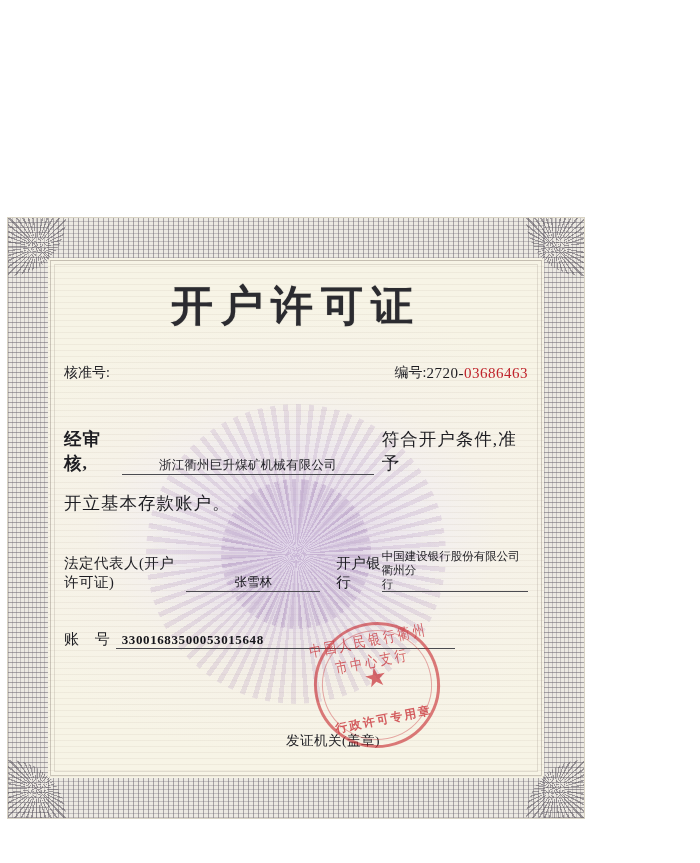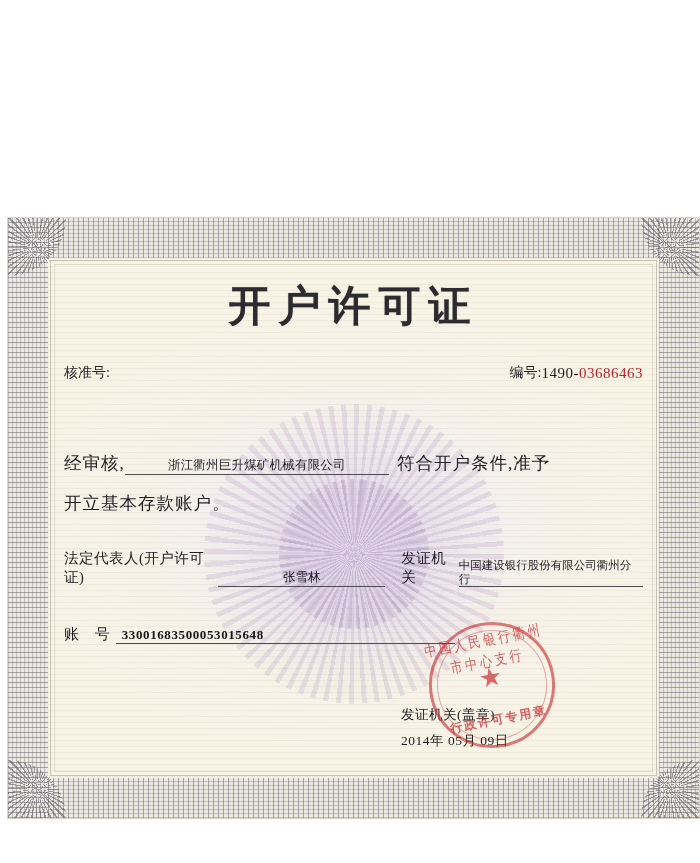--- a/index.html
+++ b/index.html
@@ -19,21 +19,21 @@
     width: 700px;
     height: 863px;
     background: #ffffff;
   }
 
   
   .certificate {
     position: absolute;
     left: 8px;
     top: 218px;
-    width: 691px;
+    width: 576px;
     height: 600px;
     background:
       radial-gradient(ellipse 330px 230px at 50% 52%, #efe7f3 0%, #f3eff0 38%, #f6f2e8 62%, #f7f4e6 100%);
     box-shadow: 0 0 0 1px #d8d3c4;
     overflow: hidden;
   }
 
   
   .certificate::before {
     content: "";
@@ -216,21 +216,21 @@
     font-size: 15px;
     letter-spacing: 0.5px;
   }
 
   .row-review {
     margin-top: 36px;
     display: flex;
     align-items: flex-end;
     font-size: 17px;
   }
-  .row-review .big { font-size: 17.5px; letter-spacing: 1px; }
+  .row-review .big { font-size: 17.5px; letter-spacing: 1px; font-weight: bold; }
   .row-review .company {
     width: 258px;
     text-align: center;
     font-size: 12.5px;
     letter-spacing: 0.2px;
     color: #232329;
     margin-top: 40px;
   }
   .row-review .tail { font-size: 17.5px; letter-spacing: 1px; margin-left: 8px; }
 
@@ -371,51 +371,50 @@
     <div class="content">
 
       <div class="doc-title">开户许可证</div>
 
       <div class="row row-approval">
         <div class="approval-left">
           <span class="label">核准号:</span>
         </div>
         <div class="approval-right">
           <span class="label">编号:</span>
-          <span class="serial-prefix">1490-</span>
+          <span class="serial-prefix">2720-</span>
           <span class="serial-red">03686463</span>
         </div>
       </div>
 
       <div class="row row-review">
         <span class="big">经审核,</span>
         <span class="filled underline company">浙江衢州巨升煤矿机械有限公司</span>
         <span class="tail">符合开户条件,准予</span>
       </div>
 
       <div class="row row-account-type">开立基本存款账户。</div>
 
       <div class="row row-legal">
         <span class="legal-label">法定代表人(开户许可证)</span>
         <span class="filled underline legal-value">张雪林</span>
-        <span class="bank-label">发证机关</span>
+        <span class="bank-label">开户银行</span>
         <span class="bank-value">
           <span>中国建设银行股份有限公司衢州分</span>
           <span class="line2">行</span>
         </span>
       </div>
 
       <div class="row row-accountno">
         <span class="acct-label">账 号</span>
         <span class="filled underline acct-value">33001683500053015648</span>
       </div>
 
       <div class="issuer-block">
         <div class="issuer-line">发证机关(盖章)</div>
-        <div class="issue-date">2014年 05月 09日</div>
 
         <div class="seal">
           <div class="seal-ring2"></div>
           <div class="seal-arc">中国人民银行衢州市中心支行</div>
           <div class="seal-star">★</div>
           <div class="seal-bottom">行政许可专用章</div>
         </div>
       </div>
 
     </div>

